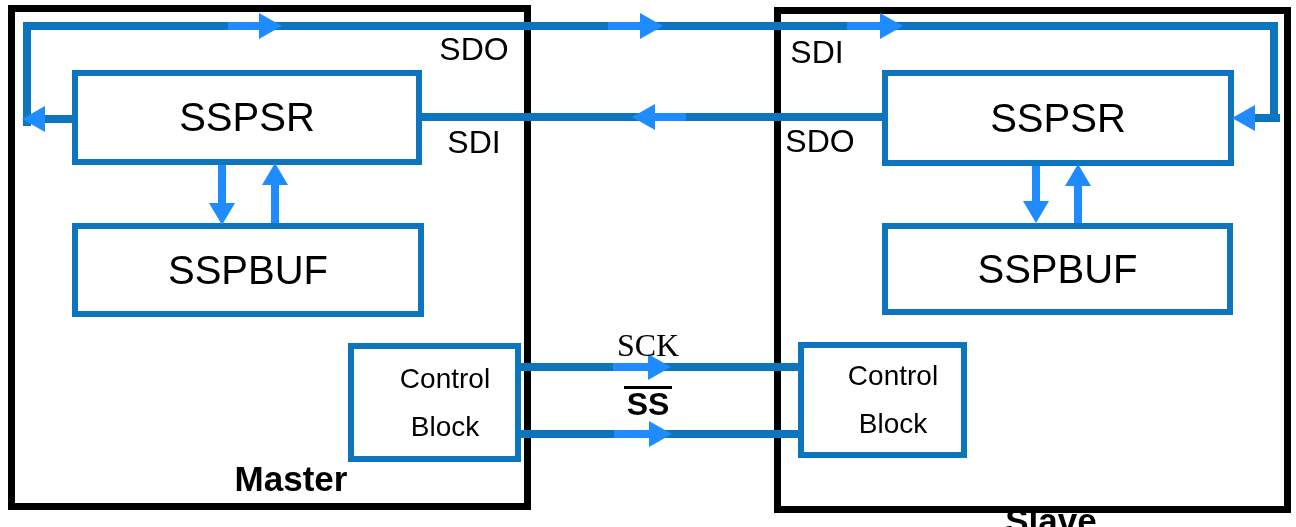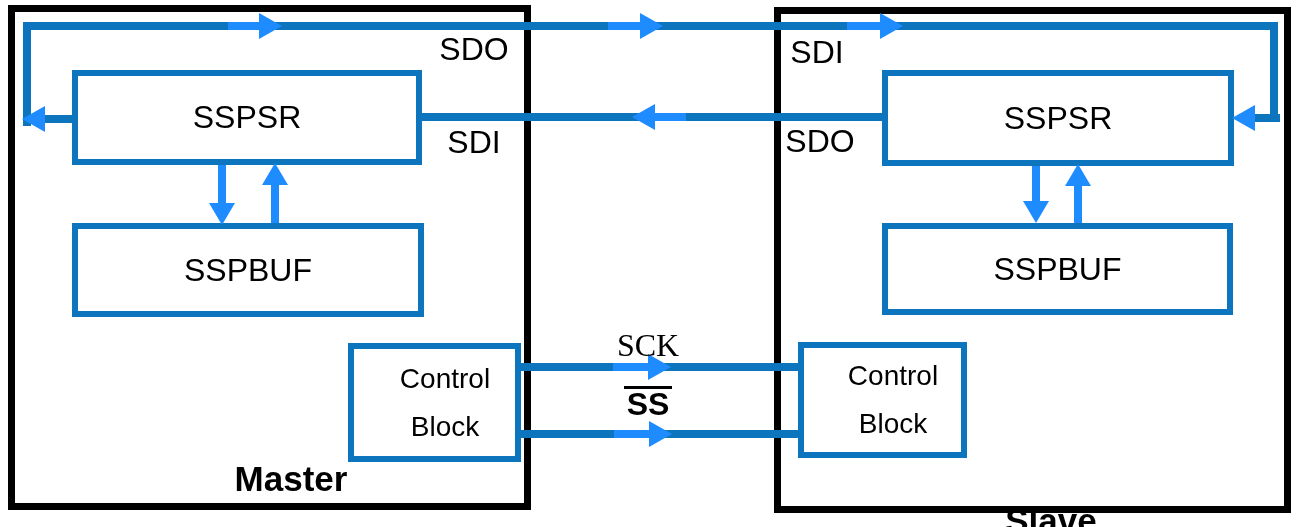--- a/index.html
+++ b/index.html
@@ -14,21 +14,21 @@
     position:relative;width:1296px;height:527px;background:var(--bg);
     font-family:"Liberation Sans", sans-serif;color:var(--text);
     overflow:hidden;
   }
   
   .outer{position:absolute;border:7px solid var(--black);background:transparent;box-sizing:border-box;z-index:1;}
   .box-master{left:8px;top:5px;width:523px;height:505px;}
   .box-slave{left:774px;top:7px;width:517px;height:506px;}
   
   .bb{position:absolute;border:6px solid var(--line);background:var(--bg);box-sizing:border-box;
-      display:flex;align-items:center;justify-content:center;font-size:32px;z-index:2;}
+      display:flex;align-items:center;justify-content:center;font-size:40px;z-index:2;}
   .m-sspsr{left:72px;top:70px;width:350px;height:95px;}
   .m-sspbuf{left:72px;top:223px;width:352px;height:94px;}
   .m-ctrl{left:348px;top:343px;width:173px;height:119px;}
   .s-sspsr{left:882px;top:70px;width:352px;height:96px;}
   .s-sspbuf{left:882px;top:223px;width:351px;height:92px;}
   .s-ctrl{left:798px;top:342px;width:169px;height:116px;}
   .ctrl{flex-direction:column;font-size:28px;line-height:48px;padding-left:21px;}
   
   .ln{position:absolute;background:var(--line);z-index:4;}
   .top-h{left:23px;top:22px;width:1255px;height:8px;}

